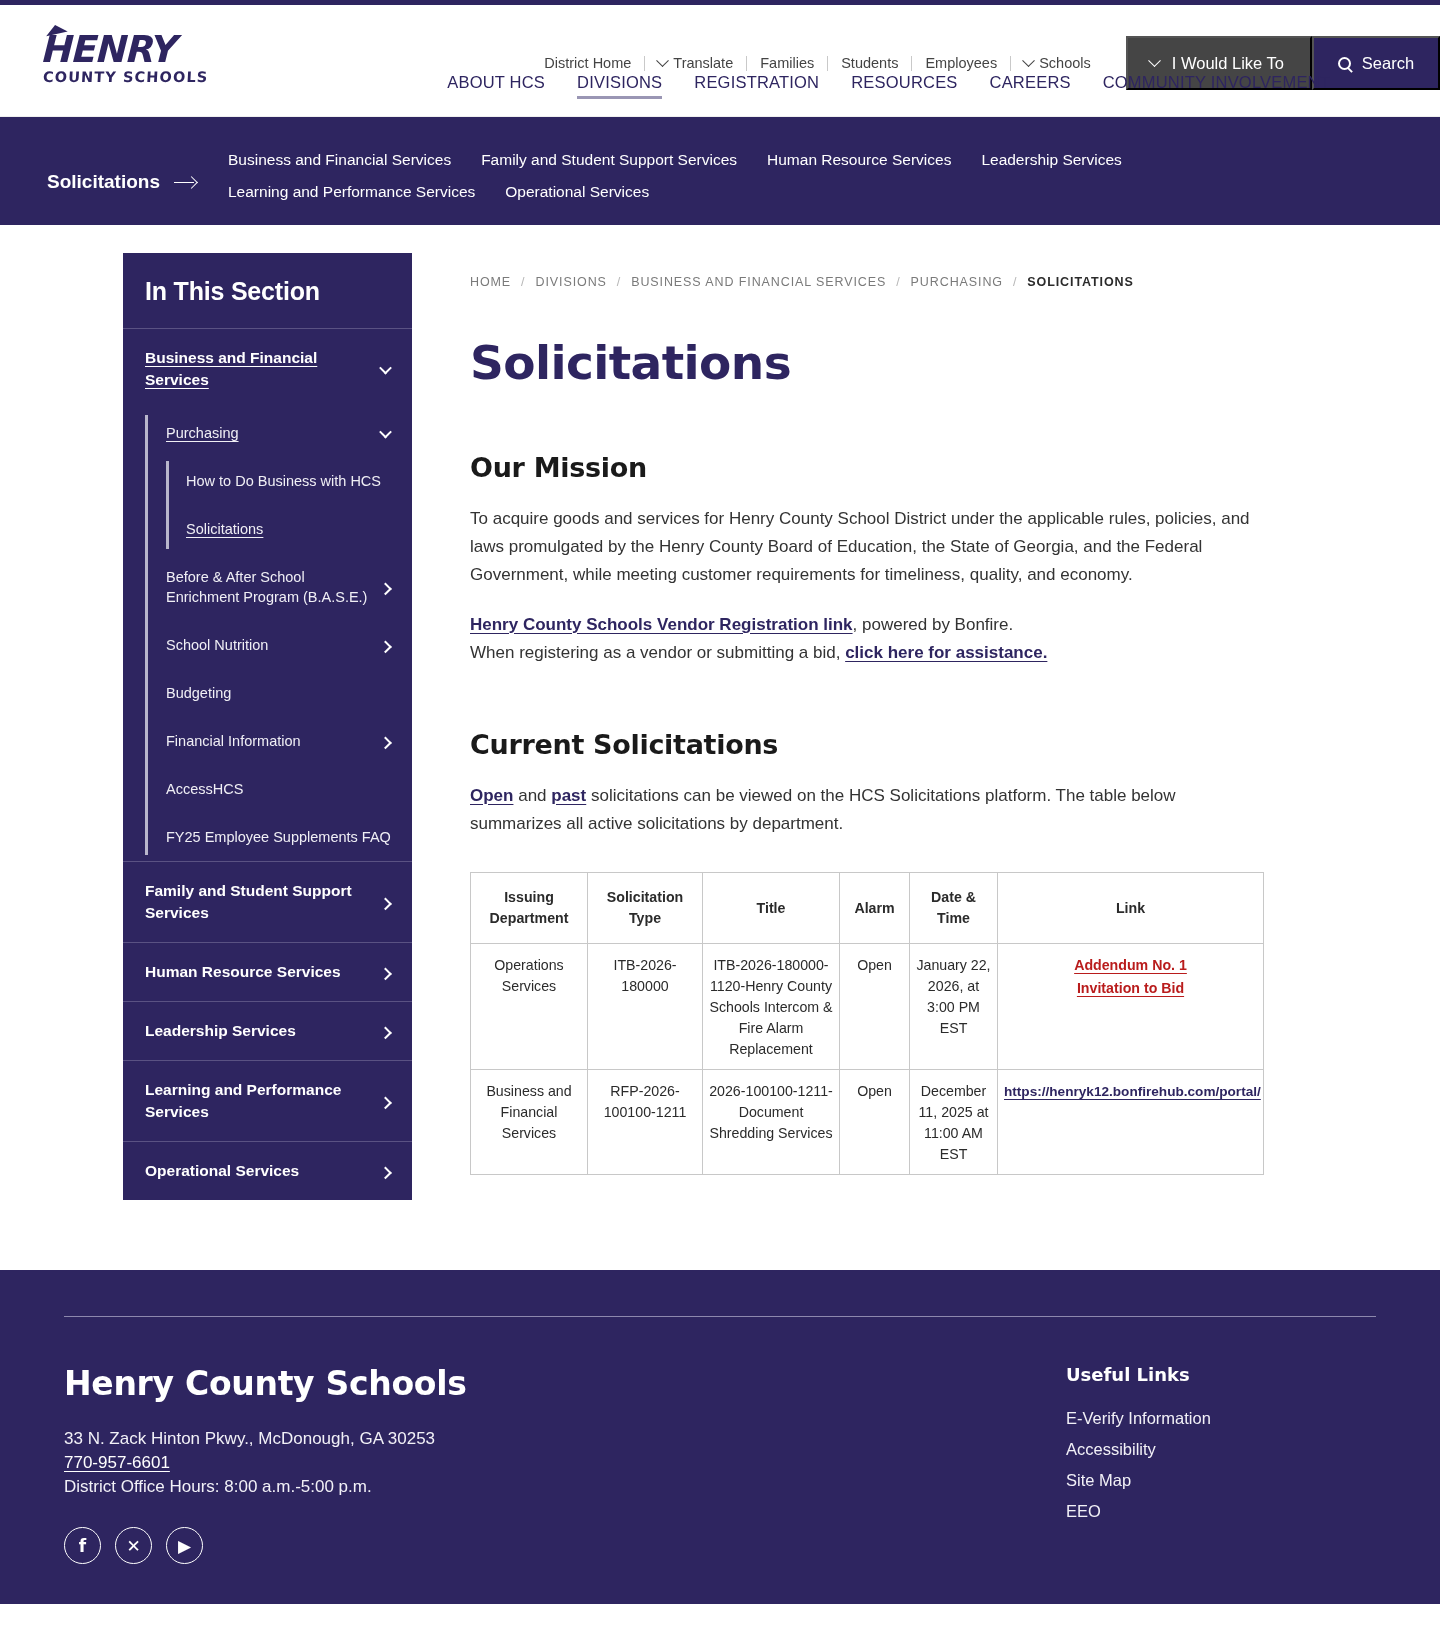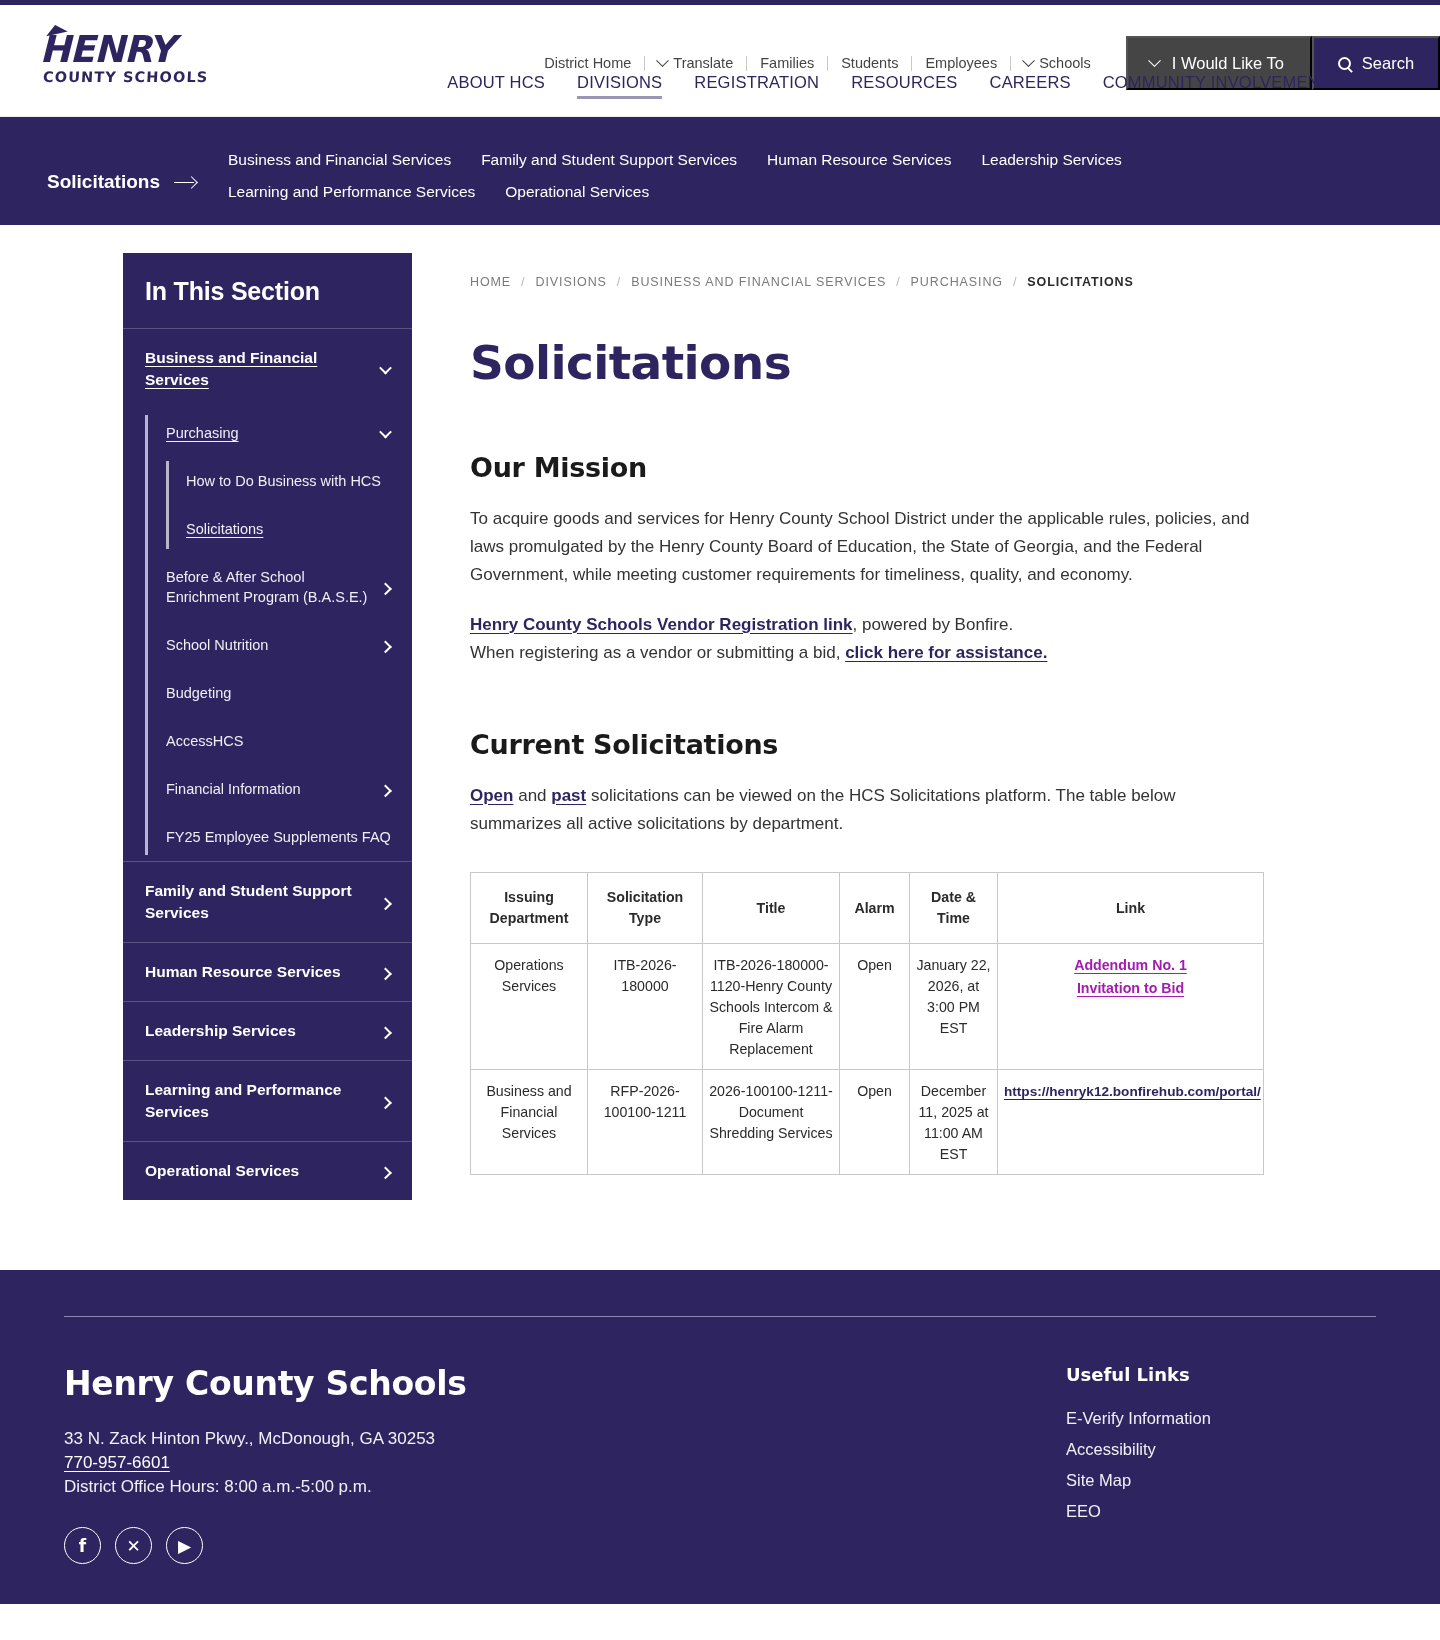--- a/index.html
+++ b/index.html
@@ -348,21 +348,21 @@
   }
   table.sol td{padding-top:11px;}
   .c1{width:117px;}
   .c2{width:115px;}
   .c3{width:137px;}
   .c4{width:70px;}
   .c5{width:88px;}
   .c6{width:266px;}
   .tl{
     display:block;
-    color:#a21caf;
+    color:#b91c1c;
     font-weight:700;
     text-decoration:underline;
     text-underline-offset:3px;
     text-align:center;
   }
   .tl + .tl{margin-top:2px;}
   .urlcell{
     white-space:nowrap;
     overflow:visible;
     text-align:left;
@@ -540,25 +540,25 @@
           <i class="cv right"></i>
         </div>
         <div class="sb-l2">
           <span class="lbl">School Nutrition</span>
           <i class="cv right"></i>
         </div>
         <div class="sb-l2">
           <span class="lbl">Budgeting</span>
         </div>
         <div class="sb-l2">
-          <span class="lbl">AccessHCS</span>
-        </div>
-        <div class="sb-l2">
           <span class="lbl">Financial Information</span>
           <i class="cv right"></i>
+        </div>
+        <div class="sb-l2">
+          <span class="lbl">AccessHCS</span>
         </div>
         <div class="sb-l2">
           <span class="lbl">FY25 Employee Supplements FAQ</span>
         </div>
       </div>
 
       <div class="sb-l1">
         <span class="lbl">Family and Student Support Services</span>
         <i class="cv right"></i>
       </div>

